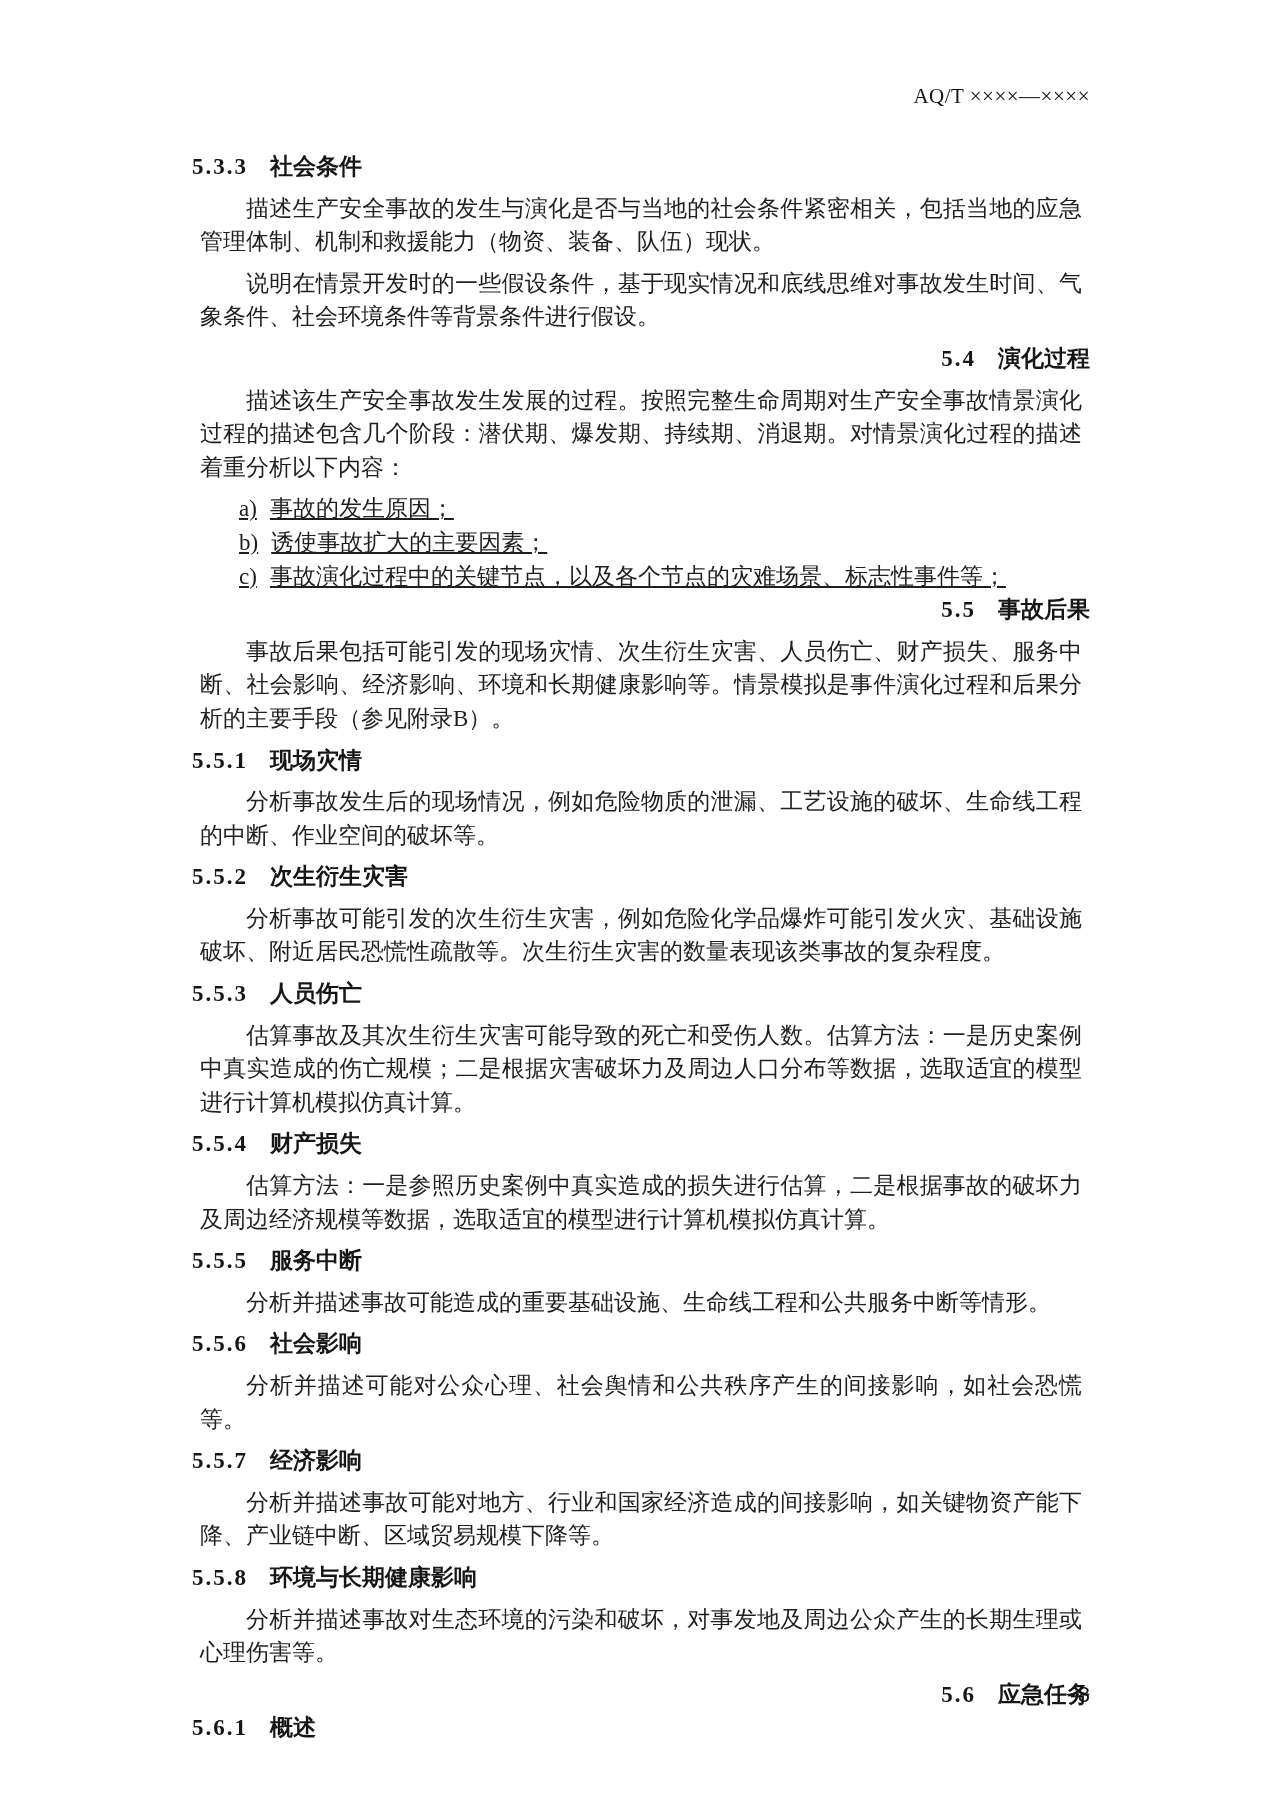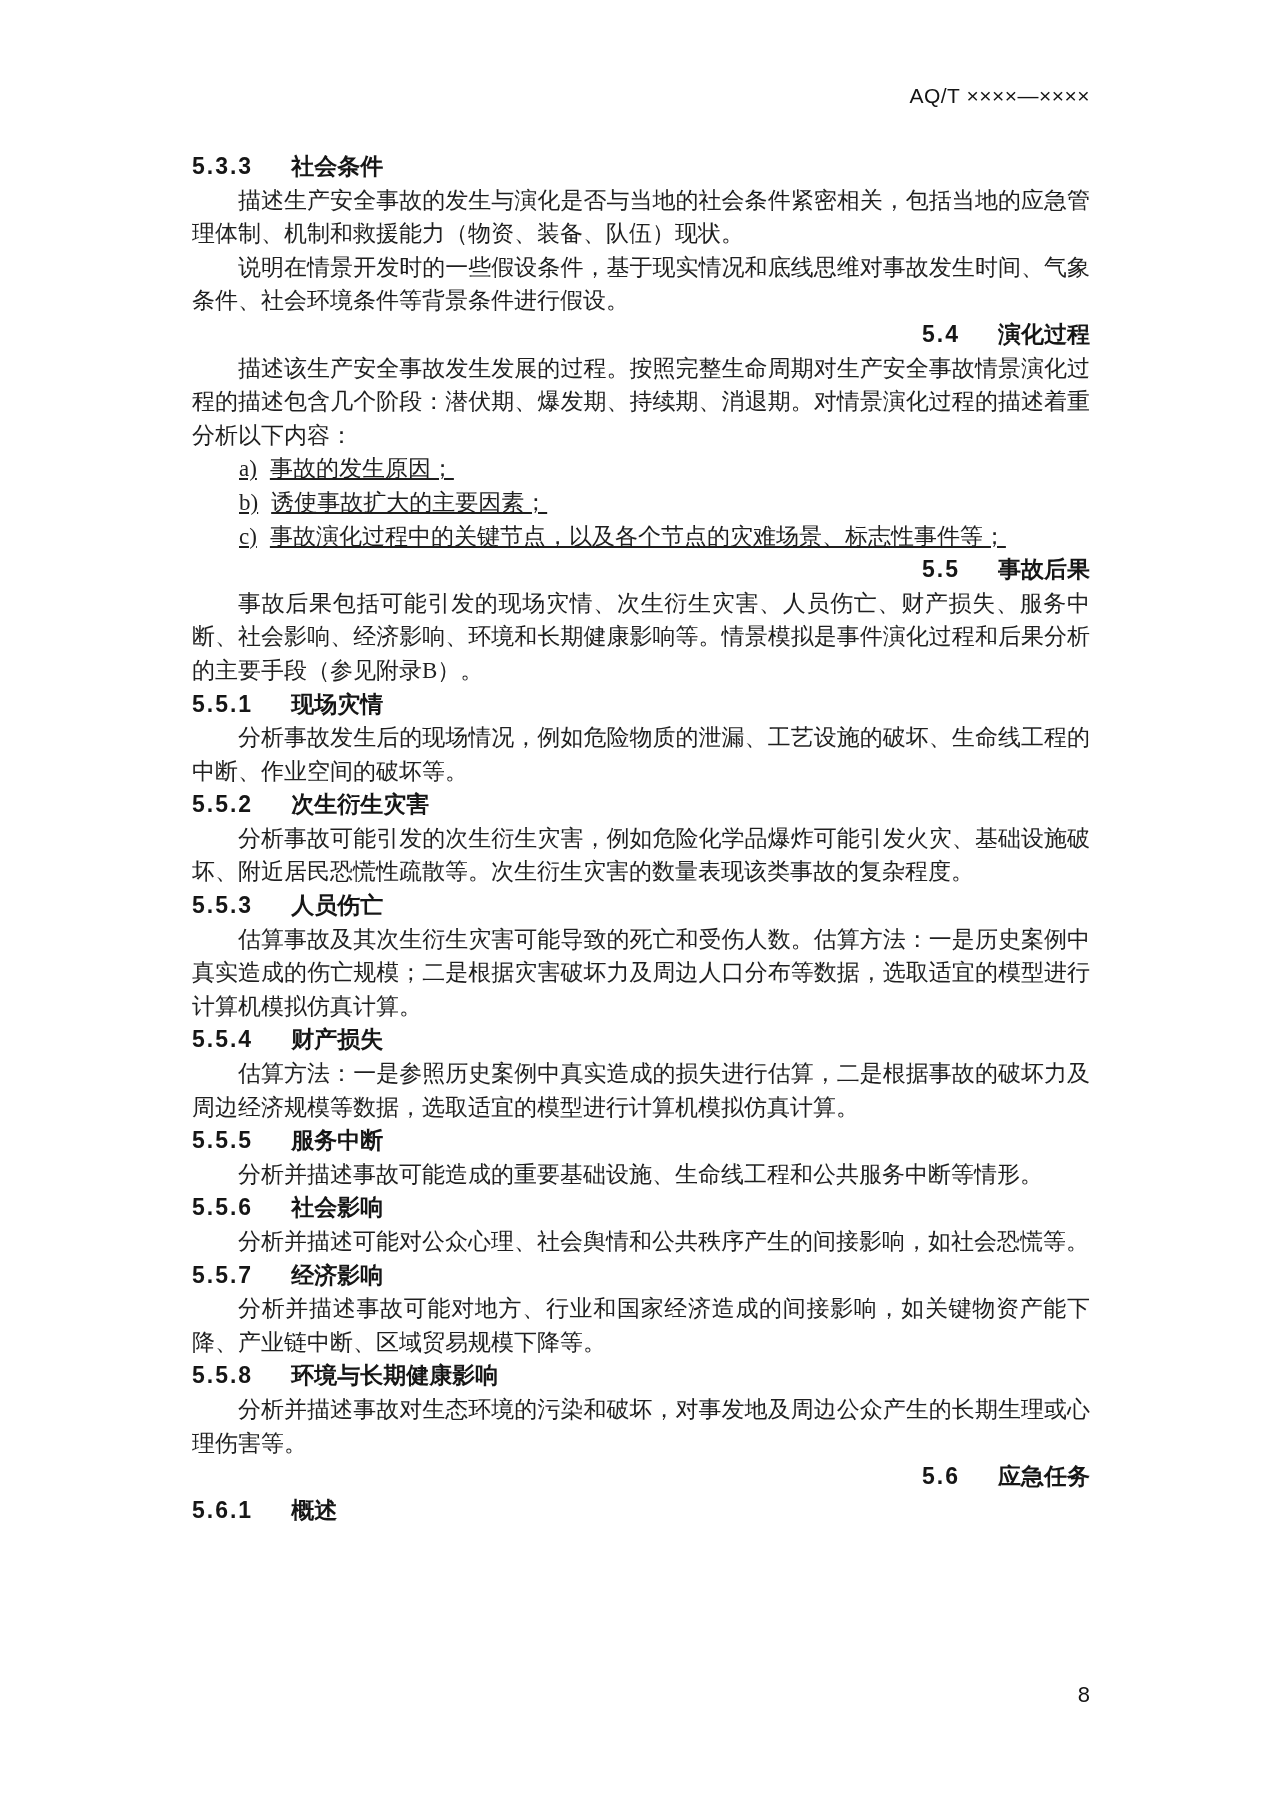--- a/index.html
+++ b/index.html
@@ -9,21 +9,21 @@
     margin:0 auto;
     background:#ffffff;
     color:#1f1f1f;
     font-family:"Liberation Serif","DejaVu Serif",serif;
     overflow:hidden;
   }
   .running-header {
     position:absolute;
     top:84px; left:192px; width:898px;
     text-align:right;
-    font-family:Liberation Sans, sans-serif;
+    font-family:Liberation Serif, serif;
     font-size:21px;
     color:#141414;
     letter-spacing:0.5px;
   }
   .content {
     position:absolute;
     top:150px; left:192px; width:898px;
     font-size:23px;
     line-height:33.6px;
     text-align:justify;
@@ -31,22 +31,22 @@
   .h2, .h3 {
     margin:0;
     font-family:"Liberation Sans","DejaVu Sans",sans-serif;
     font-weight:700;
     font-size:23px;
     line-height:33.6px;
     text-align:left;
     color:#161616;
   }
   .h2 { padding-left:16px;text-align:right; }
-  .num { letter-spacing:2px; margin-right:38px; }
-  .p { margin:0; text-indent:2em;font-family:Liberation Serif, serif; }
+  .num { letter-spacing:2px; margin-right:22px;font-family:Liberation Serif, serif; }
+  .p { margin:8px; text-indent:2em;font-family:Liberation Serif, serif; }
   .list { margin:0; }
   .list-item { padding-left:47px;text-decoration:underline; }
   .li-marker { margin-right:13px; }
   .page-number {
     position:absolute;
     top:1682px; left:192px; width:898px;
     text-align:right;
     font-family:"Liberation Sans","DejaVu Sans",sans-serif;
     font-size:22px;
     color:#141414;

